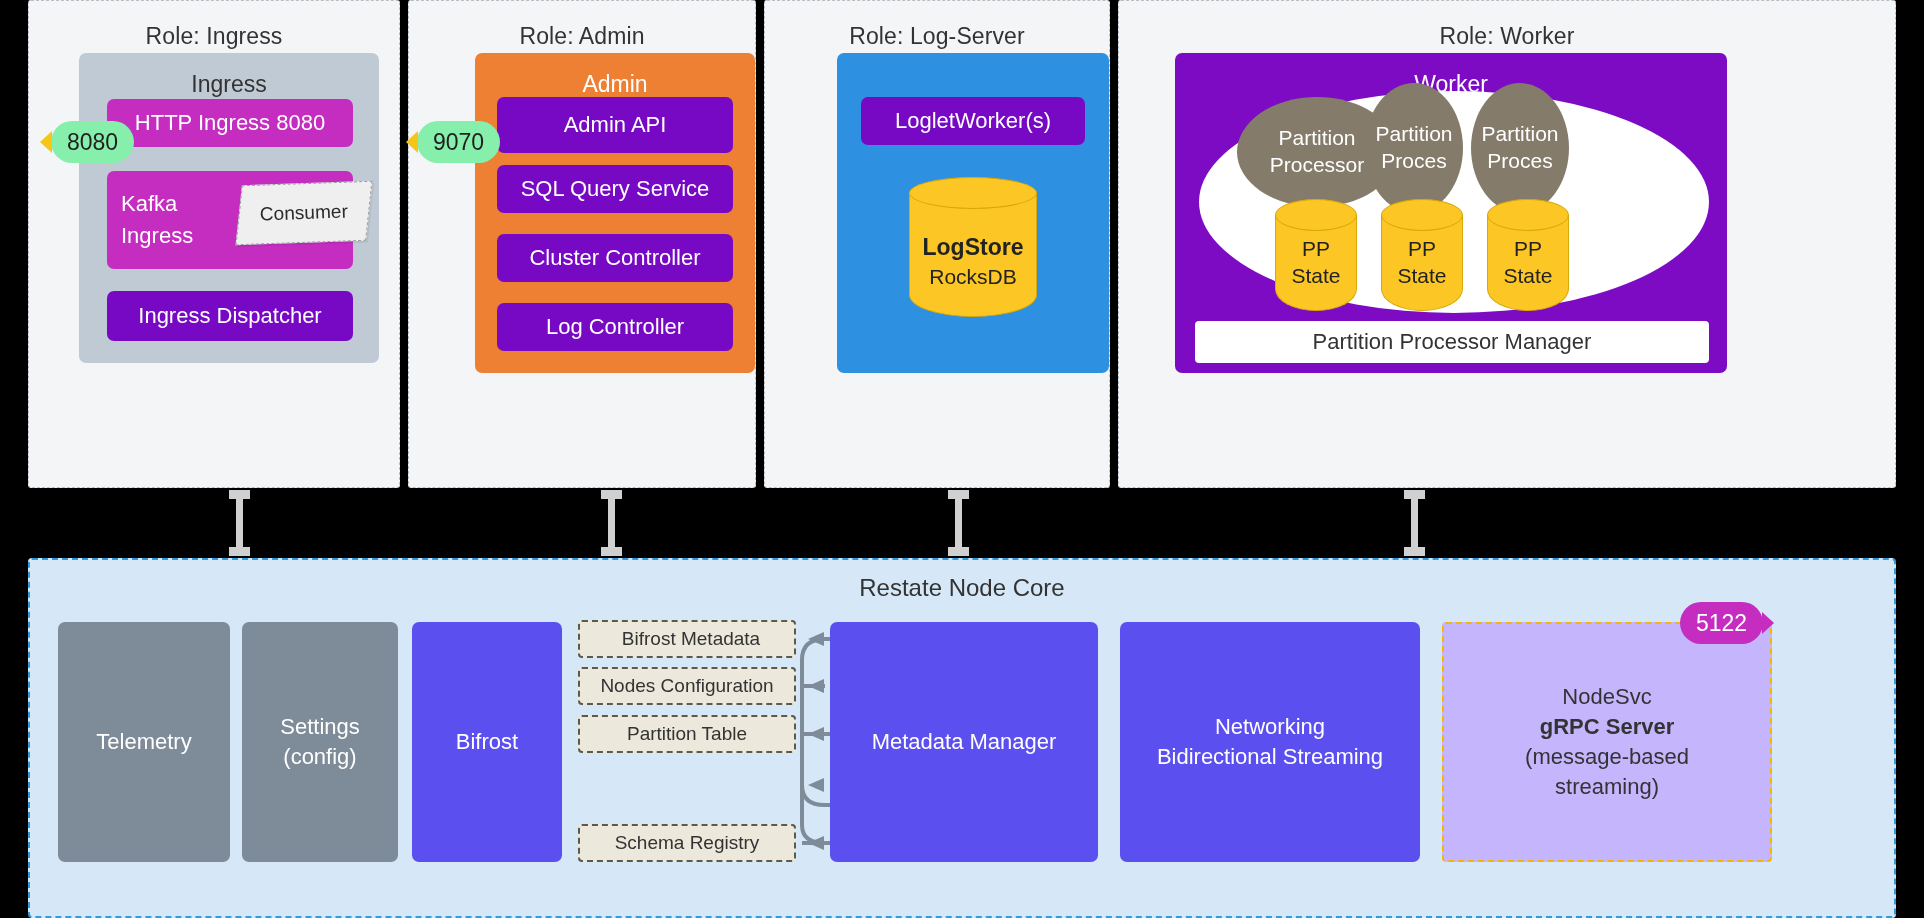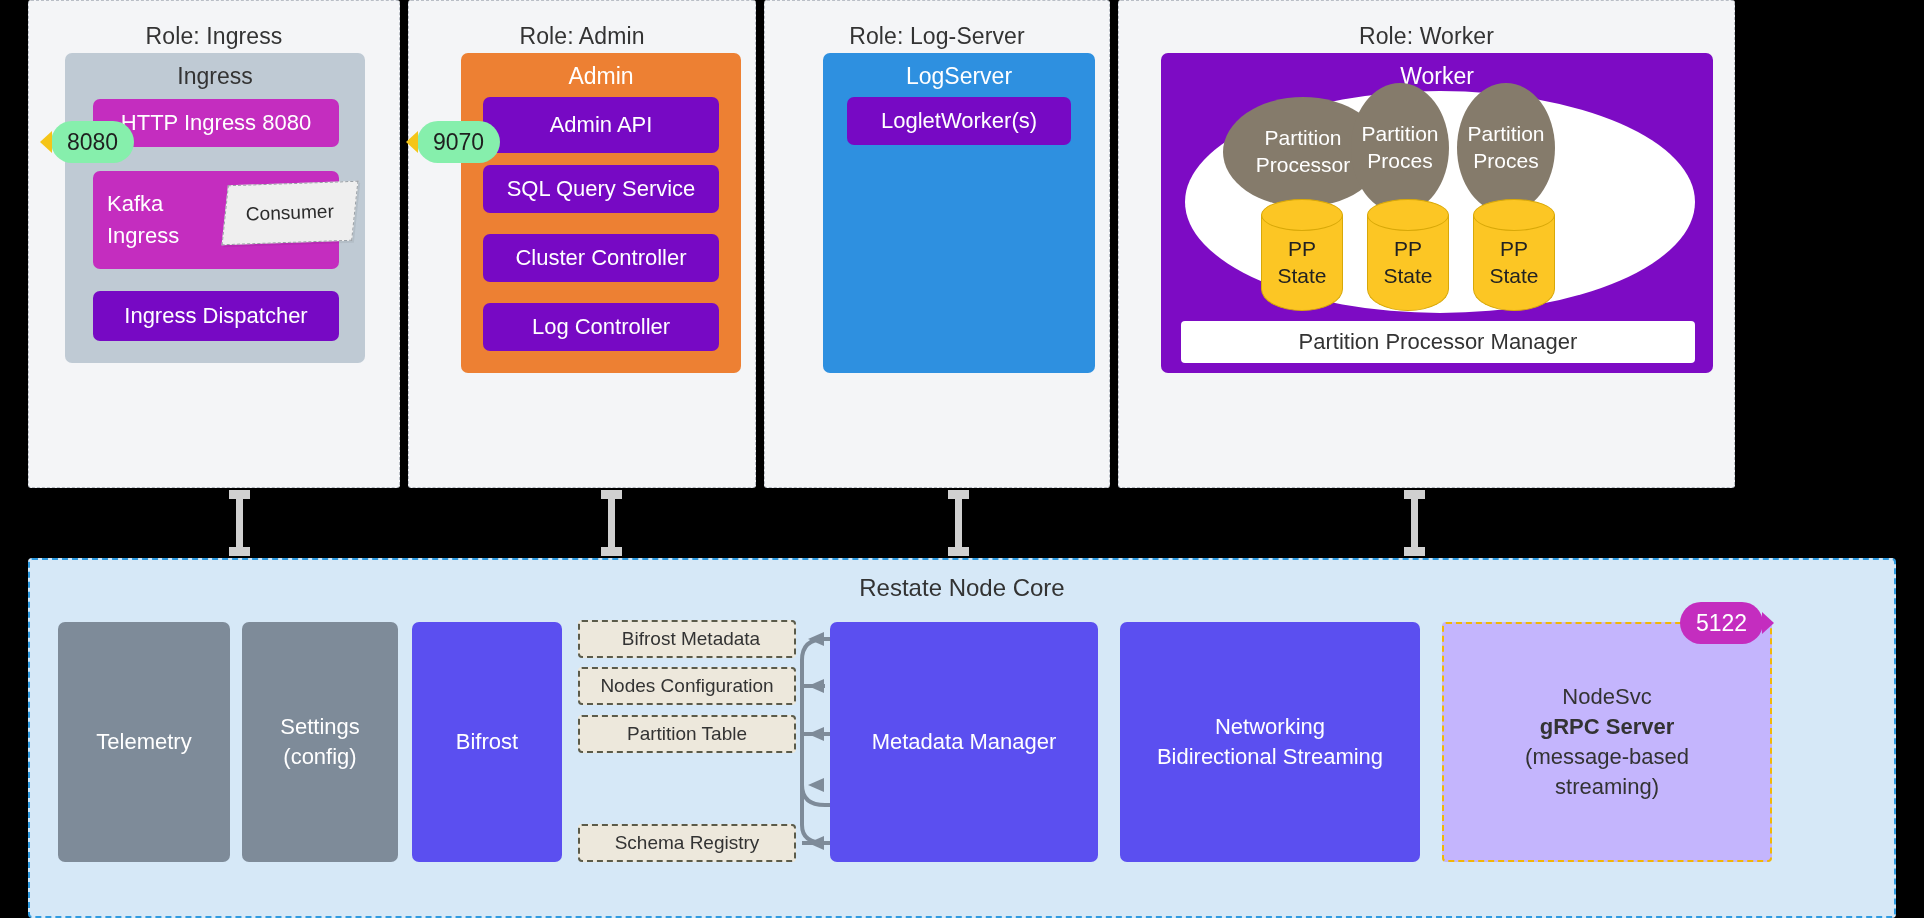--- a/index.html
+++ b/index.html
@@ -24,21 +24,22 @@
   .role-title {
     text-align: center;
     font-size: 23px;
     color: #333333;
     letter-spacing: .1px;
   }
 
   .inner-card {
     position: absolute;
     border-radius: 7px;
-    padding-top: 10px;
+    padding-top: 18px;
+    margin-left: 14px;
   }
   .inner-title {
     text-align: center;
     font-size: 23px;
     color: #ffffff;
     margin-bottom: 14px;
   }
   .inner-title.dark { color: #333; }
 
   .chip {
@@ -199,28 +200,35 @@
         <div class="chip" style="left:22px; top:112px; width:236px; height:48px; background:#7709C4;">SQL Query Service</div>
         <div class="chip" style="left:22px; top:181px; width:236px; height:48px; background:#7709C4;">Cluster Controller</div>
         <div class="chip" style="left:22px; top:250px; width:236px; height:48px; background:#7709C4;">Log Controller</div>
       </div>
       <div class="port-pill" style="left:8px; top:120px;">9070</div>
     </div>
 
     <div class="role-lane" style="left:736px; width:346px;">
       <div class="role-title">Role: Log-Server</div>
       <div class="inner-card" style="left:58px; top:52px; width:272px; height:320px; background:#2E90E0;">
-        <div class="inner-title">LogServer</div>
 
         <div class="chip" style="left:24px; top:44px; width:224px; height:48px; background:#7709C4;">LogletWorker(s)</div>
 
+        <div class="cyl" style="left:72px; top:124px; width:128px; height:140px;">
+          <div class="body"></div>
+          <div class="top"></div>
+          <div class="label">
+            <b>LogStore</b>
+            <span>RocksDB</span>
+          </div>
+        </div>
       </div>
     </div>
 
-    <div class="role-lane" style="left:1090px; width:617px;">
+    <div class="role-lane" style="left:1090px; width:778px;">
       <div class="role-title">Role: Worker</div>
       <div class="inner-card" style="left:42px; top:52px; width:552px; height:320px; background:#7D0BC4;">
         <div class="inner-title">Worker</div>
 
         <div class="blob" style="left:24px; top:38px; width:510px; height:222px;"></div>
 
         <div class="ellipse" style="left:62px; top:44px; width:160px; height:110px;">
           <span>Partition Processor</span>
         </div>
         <div class="cyl" style="left:100px; top:146px; width:82px; height:112px;">

